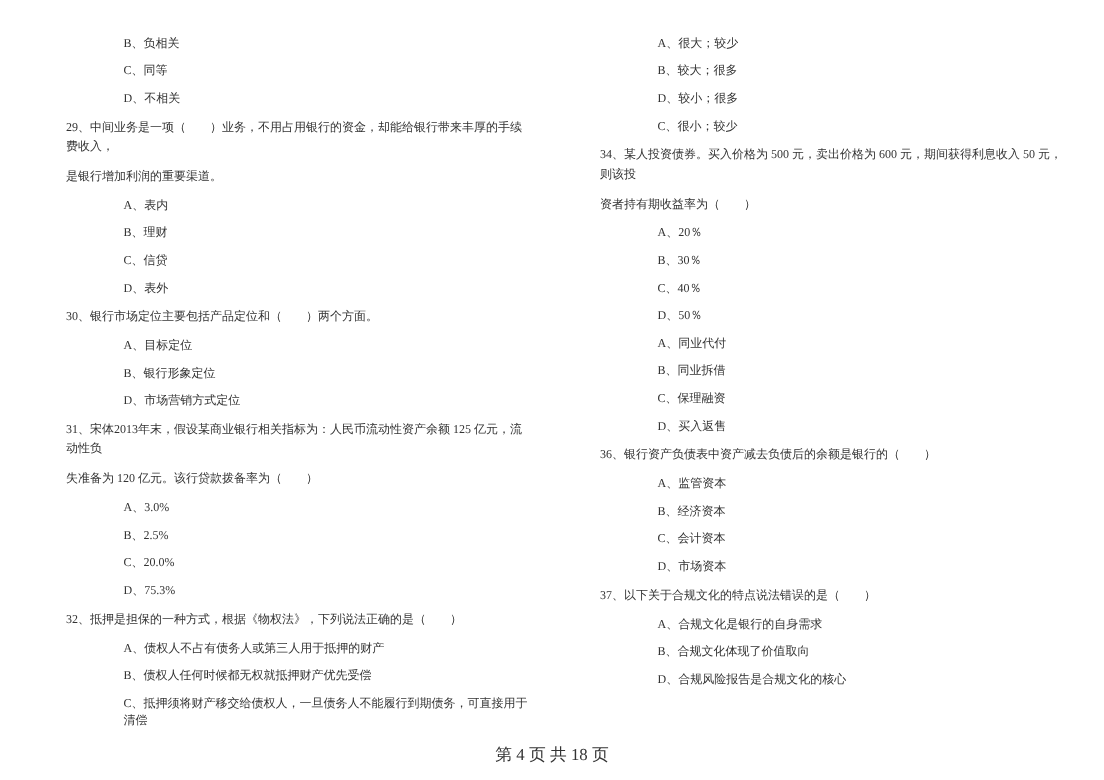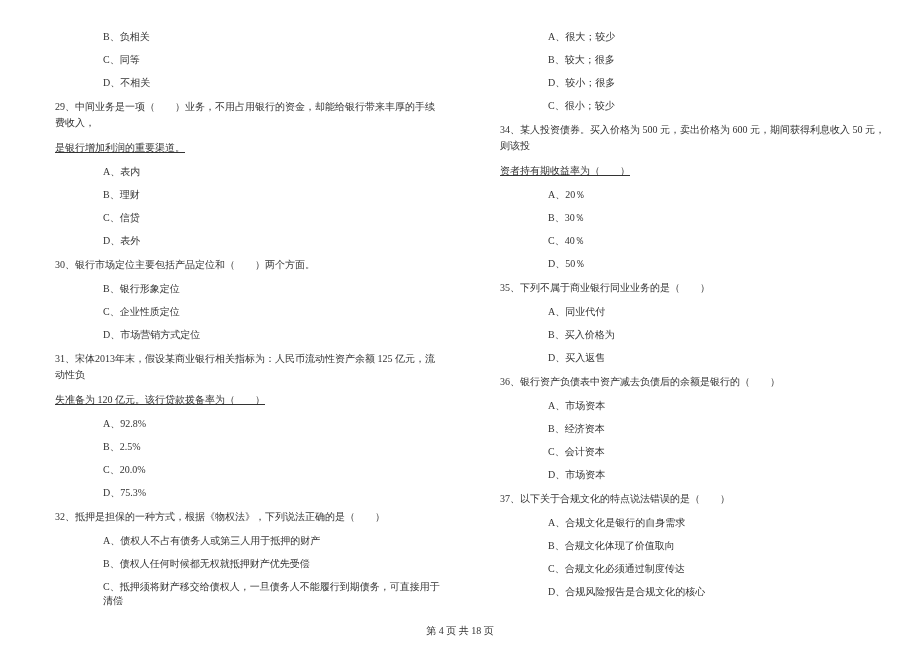--- a/index.html
+++ b/index.html
@@ -34,55 +34,54 @@
     }
     .question {
       padding-left: 20px;
       margin-bottom: 9px;
       line-height: 1.6;
     }
     .question-continue {
       padding-left: 20px;
       margin-bottom: 9px;
       line-height: 1.6;
-      text-decoration: underline;
     }
     .page-footer {
       position: absolute;
       bottom: 12px;
       left: 0;
       width: 100%;
       text-align: center;
-      font-size: 10px;
+      font-size: 14px;
     }
   </style>
 </head>
 <body>
 
 <div class="page-container">
   <div class="column">
     <div class="option">B、负相关</div>
     <div class="option">C、同等</div>
     <div class="option">D、不相关</div>
 
     <div class="question">29、中间业务是一项（　　）业务，不用占用银行的资金，却能给银行带来丰厚的手续费收入，</div>
     <div class="question-continue">是银行增加利润的重要渠道。</div>
     <div class="option">A、表内</div>
     <div class="option">B、理财</div>
     <div class="option">C、信贷</div>
     <div class="option">D、表外</div>
 
     <div class="question">30、银行市场定位主要包括产品定位和（　　）两个方面。</div>
+    <div class="option">A、目标定位</div>
     <div class="option">B、银行形象定位</div>
-    <div class="option">C、企业性质定位</div>
     <div class="option">D、市场营销方式定位</div>
 
     <div class="question">31、宋体2013年末，假设某商业银行相关指标为：人民币流动性资产余额 125 亿元，流动性负</div>
     <div class="question-continue">失准备为 120 亿元。该行贷款拨备率为（　　）</div>
-    <div class="option">A、92.8%</div>
+    <div class="option">A、3.0%</div>
     <div class="option">B、2.5%</div>
     <div class="option">C、20.0%</div>
     <div class="option">D、75.3%</div>
 
     <div class="question">32、抵押是担保的一种方式，根据《物权法》，下列说法正确的是（　　）</div>
     <div class="option">A、债权人不占有债务人或第三人用于抵押的财产</div>
     <div class="option">B、债权人任何时候都无权就抵押财产优先受偿</div>
     <div class="option">C、抵押须将财产移交给债权人，一旦债务人不能履行到期债务，可直接用于清偿</div>
 
   </div>
@@ -93,32 +92,31 @@
     <div class="option">D、较小；很多</div>
     <div class="option">C、很小；较少</div>
 
     <div class="question">34、某人投资债券。买入价格为 500 元，卖出价格为 600 元，期间获得利息收入 50 元，则该投</div>
     <div class="question-continue">资者持有期收益率为（　　）</div>
     <div class="option">A、20％</div>
     <div class="option">B、30％</div>
     <div class="option">C、40％</div>
     <div class="option">D、50％</div>
 
-    <div class="question">35、下列不属于商业银行同业业务的是（　　）</div>
     <div class="option">A、同业代付</div>
-    <div class="option">B、买入价格为</div>
+    <div class="option">B、同业拆借</div>
+    <div class="option">C、保理融资</div>
     <div class="option">D、买入返售</div>
 
     <div class="question">36、银行资产负债表中资产减去负债后的余额是银行的（　　）</div>
-    <div class="option">A、市场资本</div>
+    <div class="option">A、监管资本</div>
     <div class="option">B、经济资本</div>
     <div class="option">C、会计资本</div>
     <div class="option">D、市场资本</div>
 
     <div class="question">37、以下关于合规文化的特点说法错误的是（　　）</div>
     <div class="option">A、合规文化是银行的自身需求</div>
     <div class="option">B、合规文化体现了价值取向</div>
-    <div class="option">C、合规文化必须通过制度传达</div>
     <div class="option">D、合规风险报告是合规文化的核心</div>
   </div>
 </div>
 
 <div class="page-footer">第 4 页 共 18 页</div>
 
 </body></html>

